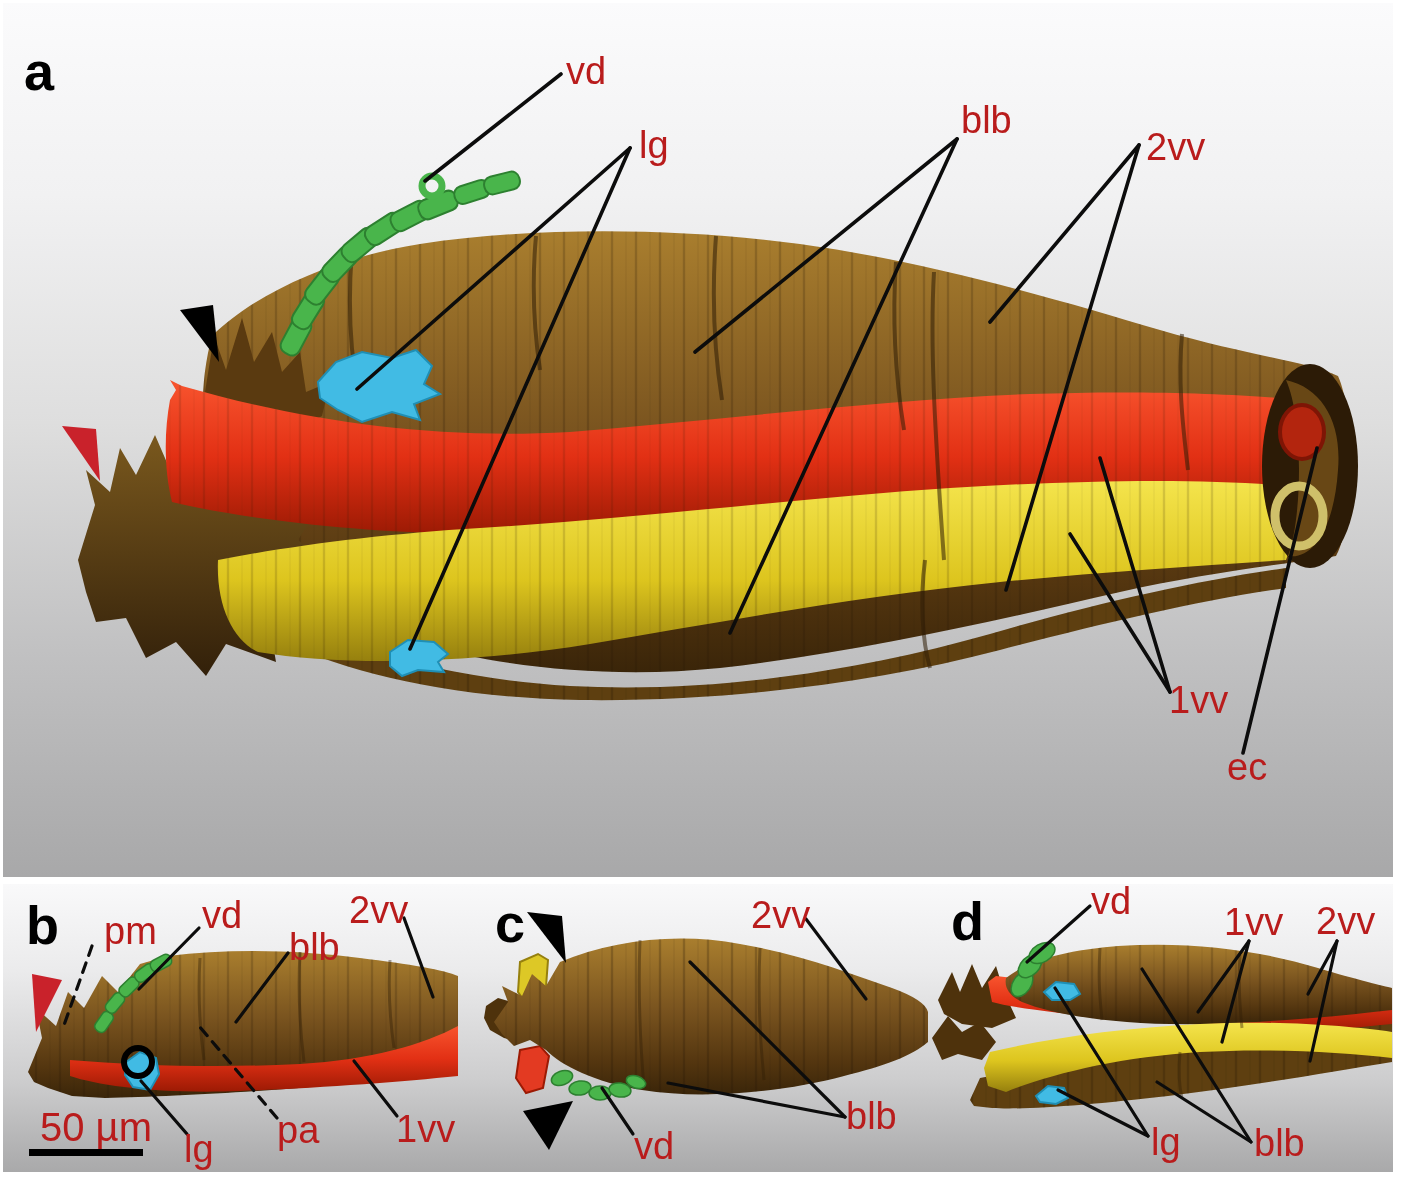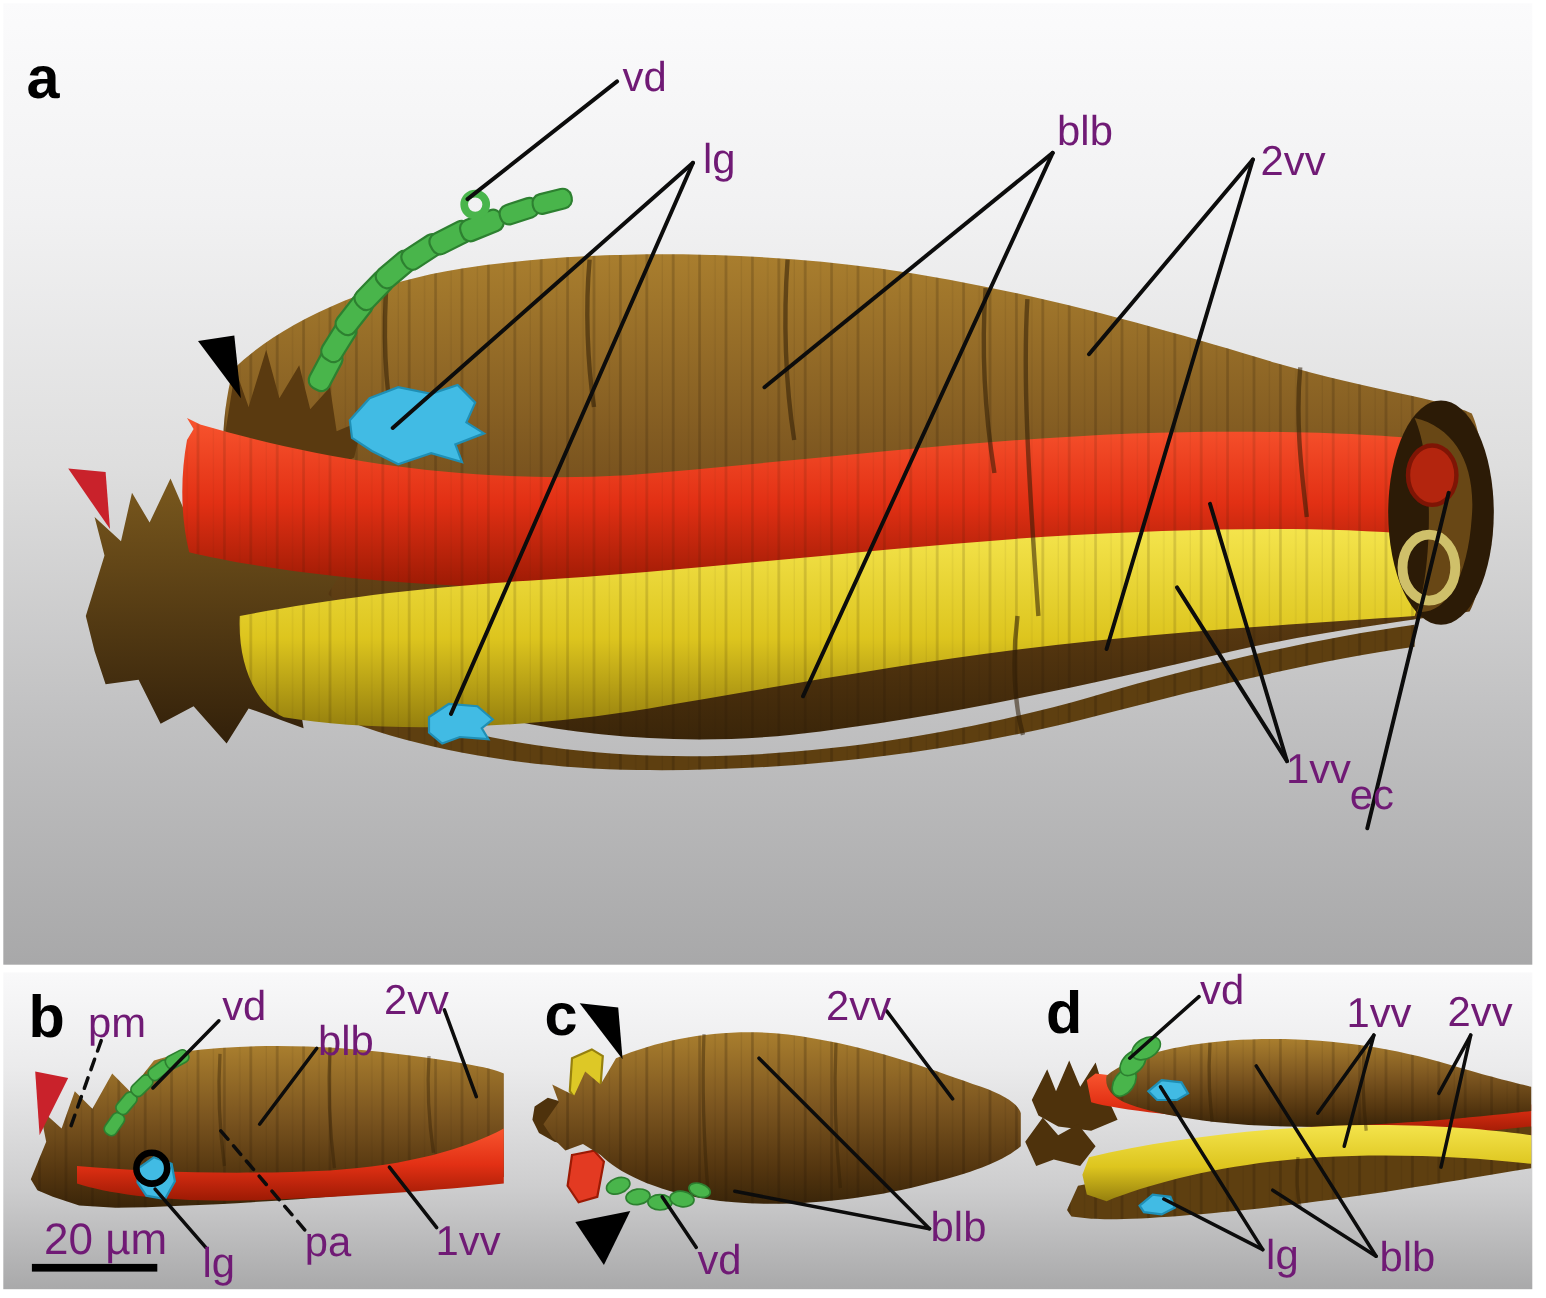--- a/index.html
+++ b/index.html
@@ -4,21 +4,21 @@
 <style>
   html,body{margin:0;padding:0;background:#ffffff;}
   body{width:1405px;height:1180px;position:relative;overflow:hidden;
        font-family:"Liberation Sans", sans-serif;}
   .panel{position:absolute;}
   .panel-a{left:3px;top:3px;width:1390px;height:874px;
     background:linear-gradient(180deg,#fbfbfc 0%,#f1f1f2 22%,#dedede 48%,#c0c0c1 75%,#a8a8a9 100%);}
   .panel-bcd{left:3px;top:884px;width:1390px;height:288px;
     background:linear-gradient(180deg,#f9f9fa 0%,#ebebec 30%,#cdcdce 68%,#a9a9aa 100%);}
   svg.art{position:absolute;left:0;top:0;pointer-events:none;}
-  .lbl{position:absolute;font-size:38px;line-height:1;color:#701a75;white-space:nowrap;}
+  .lbl{position:absolute;font-size:38px;line-height:1;color:#b91c1c;white-space:nowrap;}
   .plet{position:absolute;font-size:54px;line-height:1;font-weight:bold;color:#000;white-space:nowrap;}
   .sctext{font-size:40px;}
 </style>
 </head>
 <body>
 
 <div class="panel panel-a"></div>
 <div class="panel panel-bcd"></div>
 
 <svg class="art" width="1405" height="1180" viewBox="0 0 1405 1180">
@@ -239,31 +239,31 @@
     </g>
   </g>
 </svg>
 
 <div class="plet" style="left:24px;top:44px">a</div>
 <div class="lbl" style="left:566px;top:52px">vd</div>
 <div class="lbl" style="left:639px;top:126px">lg</div>
 <div class="lbl" style="left:961px;top:101px">blb</div>
 <div class="lbl" style="left:1146px;top:128px">2vv</div>
 <div class="lbl" style="left:1169px;top:681px">1vv</div>
-<div class="lbl" style="left:1227px;top:704px">ec</div>
+<div class="lbl" style="left:1227px;top:748px">ec</div>
 
 <div class="plet" style="left:26px;top:898px">b</div>
-<div class="lbl" style="left:80px;top:912px">pm</div>
+<div class="lbl" style="left:104px;top:912px">pm</div>
 <div class="lbl" style="left:202px;top:896px">vd</div>
 <div class="lbl" style="left:289px;top:928px">blb</div>
 <div class="lbl" style="left:349px;top:891px">2vv</div>
 <div class="lbl" style="left:184px;top:1130px">lg</div>
 <div class="lbl" style="left:277px;top:1111px">pa</div>
 <div class="lbl" style="left:396px;top:1110px">1vv</div>
-<div class="lbl sctext" style="left:40px;top:1107px">20 µm</div>
+<div class="lbl sctext" style="left:40px;top:1107px">50 µm</div>
 
 <div class="plet" style="left:495px;top:896px">c</div>
 <div class="lbl" style="left:751px;top:896px">2vv</div>
 <div class="lbl" style="left:846px;top:1097px">blb</div>
 <div class="lbl" style="left:634px;top:1127px">vd</div>
 
 <div class="plet" style="left:951px;top:894px">d</div>
 <div class="lbl" style="left:1091px;top:882px">vd</div>
 <div class="lbl" style="left:1224px;top:903px">1vv</div>
 <div class="lbl" style="left:1316px;top:902px">2vv</div>

